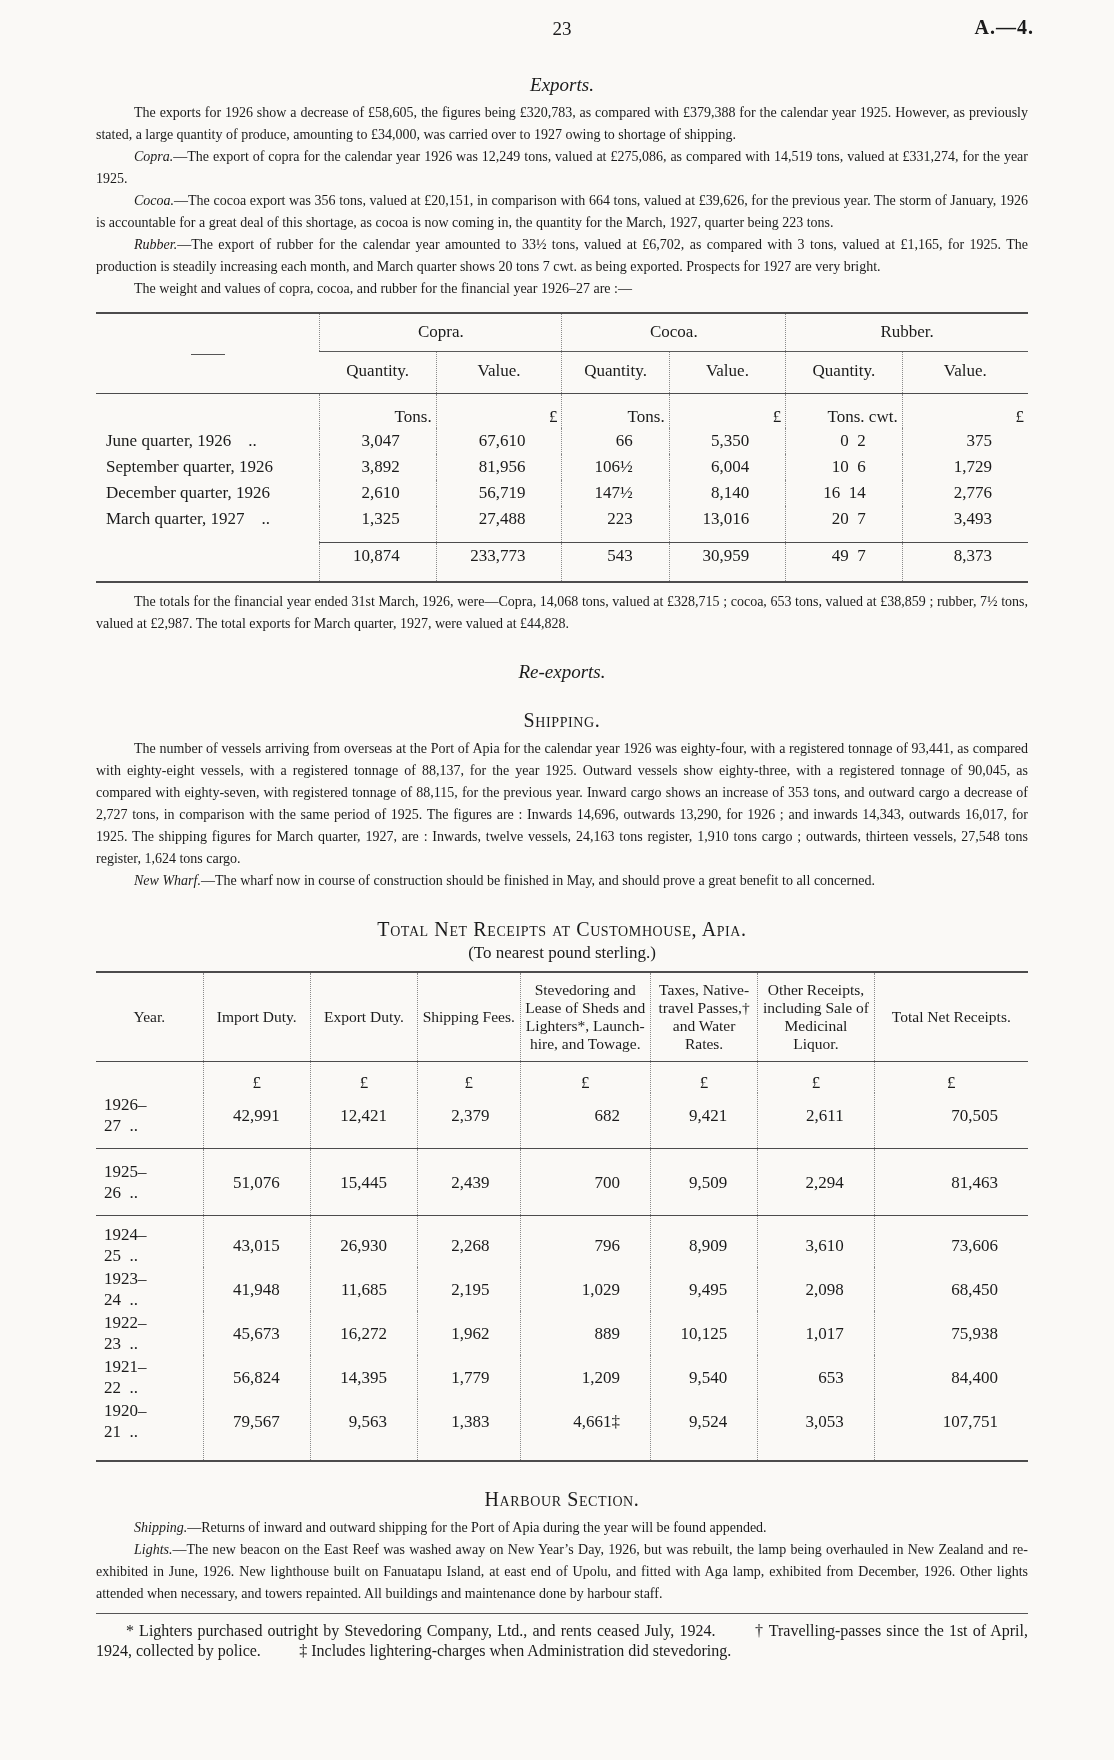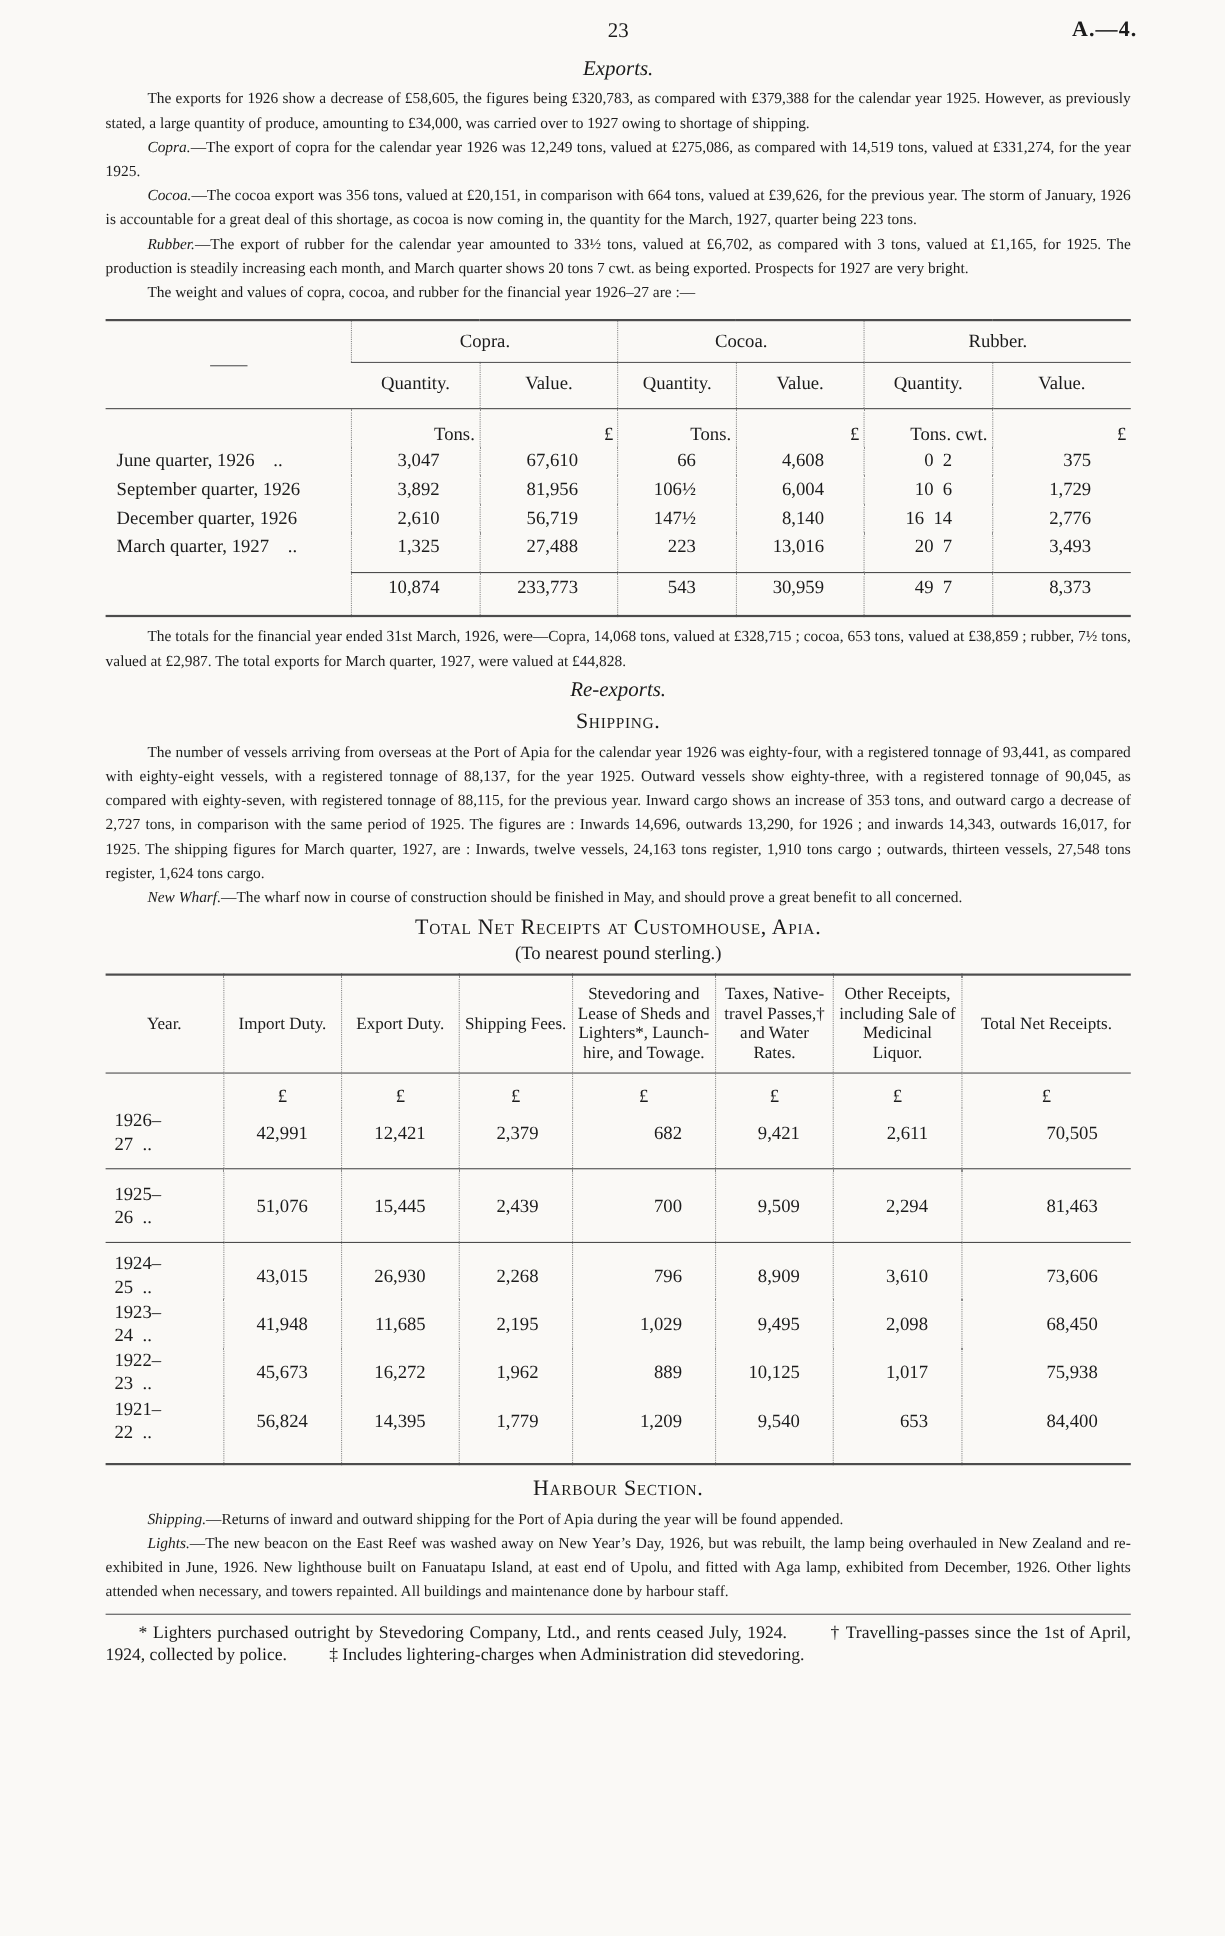--- a/index.html
+++ b/index.html
@@ -12,21 +12,21 @@
     overflow: hidden;
   }
   .page { padding: 18px 86px 0 96px; }
 
   
   .page-header { position: relative; height: 30px; font-size: 19px; }
   .pg-num { position: absolute; left: 0; right: 0; text-align: center; }
   .doc-ref { position: absolute; right: -6px; top: -2px; font-weight: bold; font-size: 20px; letter-spacing: 1px; }
 
   
-  .hd { text-align: center; font-weight: normal; margin: 4px 0 6px; font-size: 19px; }
+  .hd { text-align: center; font-weight: normal; margin: 26px 0 6px; font-size: 19px; }
   .hd-italic { font-style: italic; }
   .hd-sc { font-variant: small-caps; letter-spacing: .6px; font-size: 20px; }
   .hd-sub { text-align: center; font-size: 17px; margin: 0 0 8px; }
 
   
   p.bp { margin: 0; text-align: justify; text-indent: 38px; font-size: 14px; line-height: 22px; }
   .lead { font-style: italic; }
 
   
   table { border-collapse: collapse; width: 100%; table-layout: fixed; }
@@ -118,21 +118,21 @@
         <td>Tons.</td>
         <td>£</td>
         <td>Tons. cwt.</td>
         <td>£</td>
       </tr>
     <tr>
           <td>June quarter, 1926  ..</td>
           <td>3,047</td>
           <td>67,610</td>
           <td>66</td>
-          <td>4,608</td>
+          <td>5,350</td>
           <td>0 2</td>
           <td>375</td>
         </tr>
         <tr>
           <td>September quarter, 1926</td>
           <td>3,892</td>
           <td>81,956</td>
           <td>106½</td>
           <td>6,004</td>
           <td>10 6</td>
@@ -272,20 +272,30 @@
         <tr>
           <td>1921–22 ..</td>
           <td>56,824</td>
           <td>14,395</td>
           <td>1,779</td>
           <td>1,209</td>
           <td>9,540</td>
           <td>653</td>
           <td>84,400</td>
         </tr>
+        <tr>
+          <td>1920–21 ..</td>
+          <td>79,567</td>
+          <td>9,563</td>
+          <td>1,383</td>
+          <td>4,661‡</td>
+          <td>9,524</td>
+          <td>3,053</td>
+          <td>107,751</td>
+        </tr>
       </tbody>
   </table>
 
   <h2 class="hd hd-sc">Harbour Section.</h2>
   <p class="bp"><i class="lead">Shipping.</i><span>—Returns of inward and outward shipping for the Port of Apia during the year will be found appended.</span></p>
   <p class="bp"><i class="lead">Lights.</i><span>—The new beacon on the East Reef was washed away on New Year’s Day, 1926, but was rebuilt, the lamp being overhauled in New Zealand and re-exhibited in June, 1926.  New lighthouse built on Fanuatapu Island, at east end of Upolu, and fitted with Aga lamp, exhibited from December, 1926.  Other lights attended when necessary, and towers repainted.  All buildings and maintenance done by harbour staff.</span></p>
 
   <div class="footnotes">
     <span>* Lighters purchased outright by Stevedoring Company, Ltd., and rents ceased July, 1924.</span><span>† Travelling-passes since the 1st of April, 1924, collected by police.</span><span>‡ Includes lightering-charges when Administration did stevedoring.</span>
   </div>

